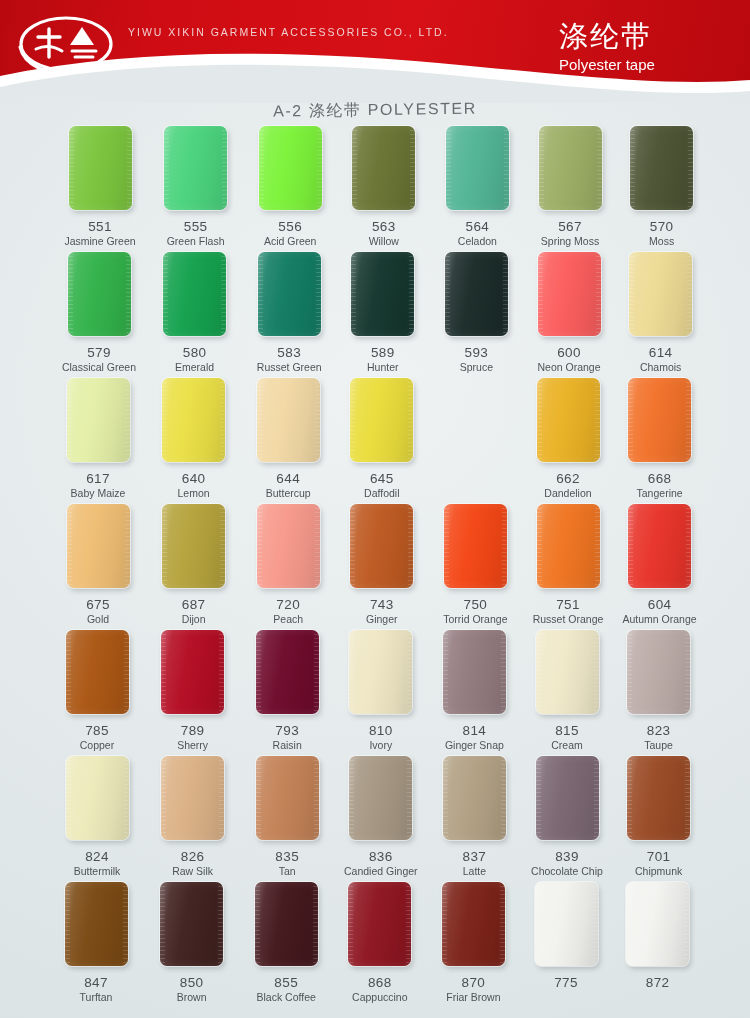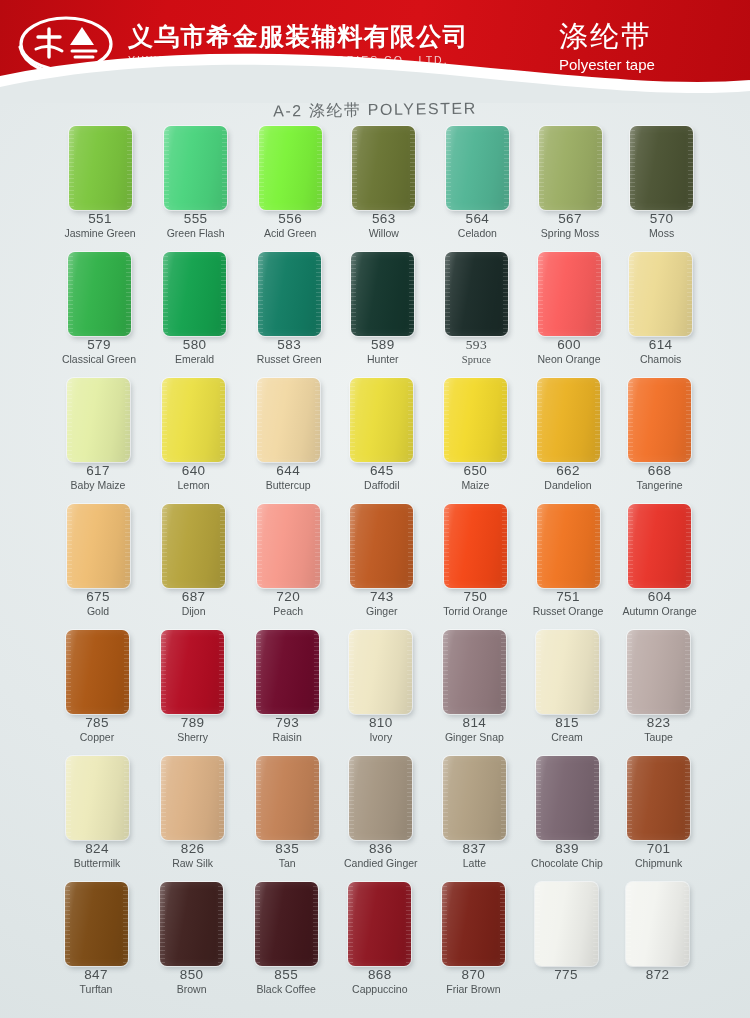--- a/index.html
+++ b/index.html
@@ -95,21 +95,21 @@
         rgba(255,255,255,.20) 0px, rgba(255,255,255,.20) 1.5px,
         rgba(0,0,0,0) 1.5px, rgba(0,0,0,0) 4px) 0 0/5px 100%,
       repeating-linear-gradient(to bottom,
         rgba(255,255,255,.18) 0px, rgba(255,255,255,.18) 1.5px,
         rgba(0,0,0,0) 1.5px, rgba(0,0,0,0) 4px) 100% 0/5px 100%;
     background-repeat:no-repeat,no-repeat;
     background-position:left top,right top;
     opacity:.85;
   }
   .num{
-    margin-top:1px;font-size:13.5px;color:#4a5052;letter-spacing:.4px;
+    margin-top:9px;font-size:13.5px;color:#4a5052;letter-spacing:.4px;
     line-height:15px;
   }
   .nm{
     margin-top:1px;font-size:10.5px;color:#4e5456;line-height:13px;
     white-space:nowrap;
   }
 </style>
 </head>
 <body>
 
@@ -123,21 +123,20 @@
         <path d="M6 34 C10 52 32 62 58 60" fill="none" stroke="#ffffff" stroke-width="3.2" stroke-linecap="round"></path>
         <path d="M24 24 L46 24 M35 16 L35 44" stroke="#ffffff" stroke-width="3.4" stroke-linecap="round"></path>
         <path d="M22 36 Q35 30 48 38" stroke="#ffffff" stroke-width="3" fill="none" stroke-linecap="round"></path>
         <path d="M68 14 L56 32 L80 32 Z" fill="#ffffff"></path>
         <path d="M58 38 L82 38 M61 44 L79 44" stroke="#ffffff" stroke-width="3" stroke-linecap="round"></path>
         <text x="52" y="62" fill="#ffffff" font-family="'Liberation Serif', serif" font-size="10" font-weight="bold" letter-spacing="2" text-anchor="middle">XIKIN</text>
       </svg>
     </div>
 
     <div class="company">
-      <div class="cn">义乌市希金服装辅料有限公司</div>
       <div class="en">YIWU XIKIN GARMENT ACCESSORIES CO., LTD.</div>
     </div>
 
     <div class="product">
       <div class="p-cn">涤纶带</div>
       <div class="p-en">Polyester tape</div>
     </div>
 
     <div class="swoosh-wrap">
       <svg width="750" height="56" viewBox="0 0 750 56" preserveAspectRatio="none" aria-hidden="true">
@@ -202,21 +201,21 @@
         <div class="cell" style="left: 241.2px;">
           <div class="chip" title="583 Parrot Green" style="background-color: rgb(19, 125, 100);"></div>
           <div class="num">583</div>
           <div class="nm">Russet Green</div>
         </div>
         <div class="cell" style="left: 334.8px;">
           <div class="chip" title="589 Hunter" style="background-color: rgb(21, 55, 46);"></div>
           <div class="num">589</div>
           <div class="nm">Hunter</div>
         </div>
-        <div class="cell" style="left: 428.4px; font-family: Liberation Serif, serif;">
+        <div class="cell" style="left: 428.4px;">
           <div class="chip" title="593 Spruce" style="background-color: rgb(27, 44, 41);"></div>
           <div class="num">593</div>
           <div class="nm">Spruce</div>
         </div>
         <div class="cell" style="left: 521px;">
           <div class="chip" title="600 Neon Orange" style="background-color: rgb(251, 94, 93);"></div>
           <div class="num">600</div>
           <div class="nm">Neon Orange</div>
         </div>
         <div class="cell" style="left: 612.6px;">
@@ -239,25 +238,20 @@
         <div class="cell" style="left: 240.2px;">
           <div class="chip" title="644 Buttercup" style="background-color: rgb(242, 217, 165);"></div>
           <div class="num">644</div>
           <div class="nm">Buttercup</div>
         </div>
         <div class="cell" style="left: 333.8px;">
           <div class="chip" title="645 Daffodil" style="background-color: rgb(234, 221, 60);"></div>
           <div class="num">645</div>
           <div class="nm">Daffodil</div>
         </div>
-        <div class="cell" style="left: 427.4px;">
-          <div class="chip" title="650 Maize" style="background-color: rgb(243, 218, 46);"></div>
-          <div class="num">650</div>
-          <div class="nm">Maize</div>
-        </div>
         <div class="cell" style="left: 520px;">
           <div class="chip" title="662 Dandelion" style="background-color: rgb(234, 178, 37);"></div>
           <div class="num">662</div>
           <div class="nm">Dandelion</div>
         </div>
         <div class="cell" style="left: 611.6px;">
           <div class="chip" title="668 Tangerine" style="background-color: rgb(242, 114, 42);"></div>
           <div class="num">668</div>
           <div class="nm">Tangerine</div>
         </div>

